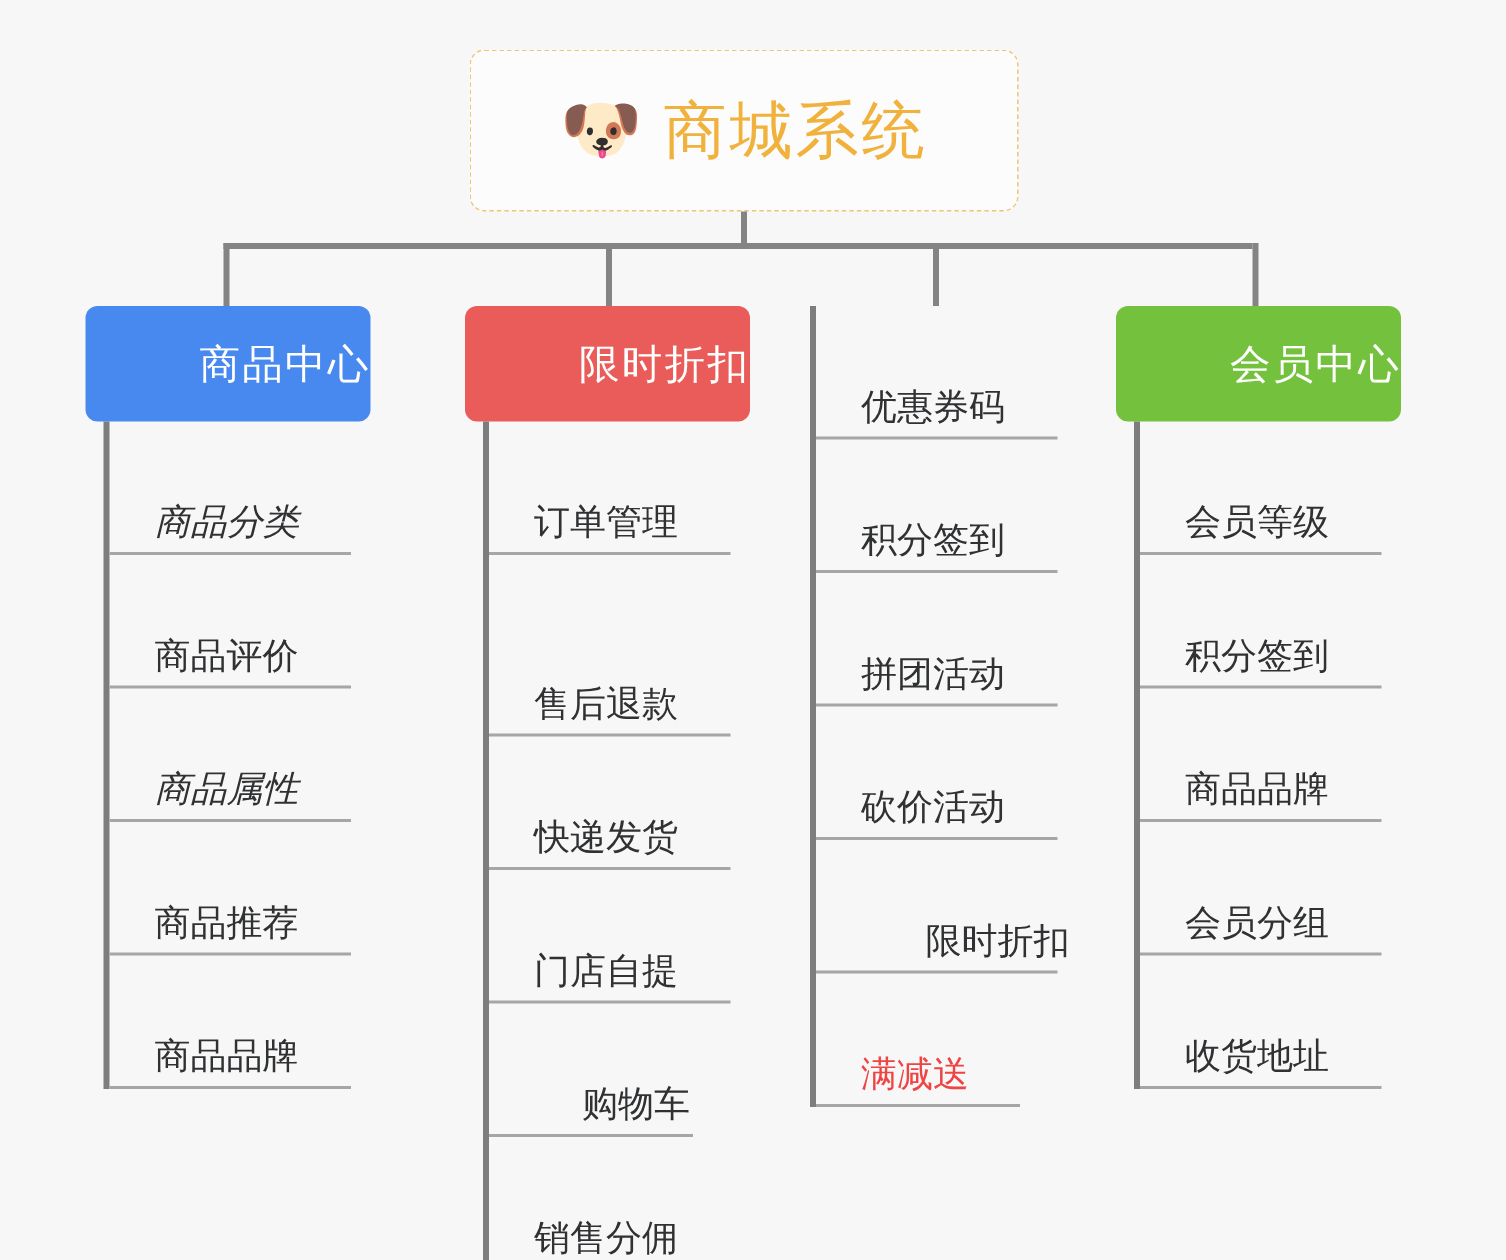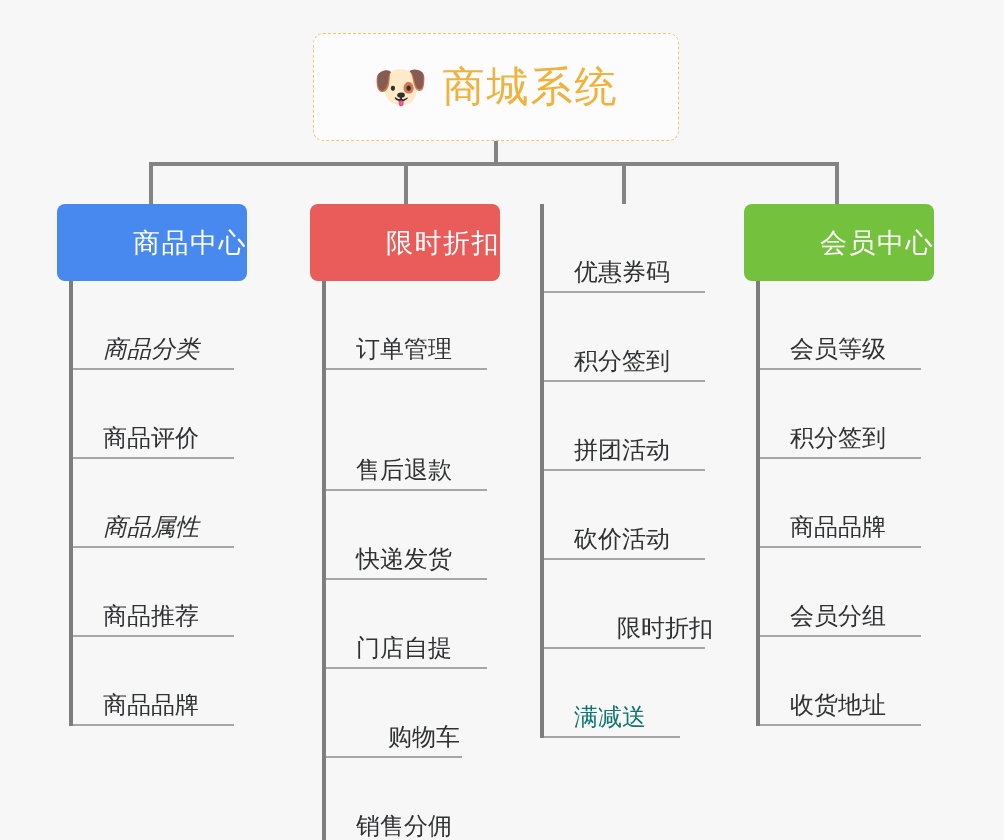--- a/index.html
+++ b/index.html
@@ -196,21 +196,21 @@
       <div class="leaf" style="border-bottom-color: rgb(166, 166, 166);">
           <span class="leaf-label" style="color: rgb(48, 49, 51);">拼团活动</span>
         </div>
       <div class="leaf" style="border-bottom-color: rgb(166, 166, 166);">
           <span class="leaf-label" style="color: rgb(48, 49, 51);">砍价活动</span>
         </div>
       <div class="leaf" style="border-bottom-color: rgb(166, 166, 166); padding-left: 43px;">
           <span class="leaf-label" style="color: rgb(48, 49, 51);">限时折扣</span>
         </div>
       <div class="leaf leaf-narrow" style="border-bottom-color: rgb(166, 166, 166);">
-          <span class="leaf-label" style="color: #0f766e;">满减送</span>
+          <span class="leaf-label" style="color: #ef4444;">满减送</span>
         </div>
     </div>
   </div>
 
   <div class="branch" style="left:744px;">
     <div class="branch-header" style="background: rgb(115, 193, 61);">
       <span>会员中心</span>
     </div>
     <div class="branch-body" style="border-left-color: rgb(125, 125, 125);">
       <div class="leaf" style="border-bottom-color: rgb(166, 166, 166);">

